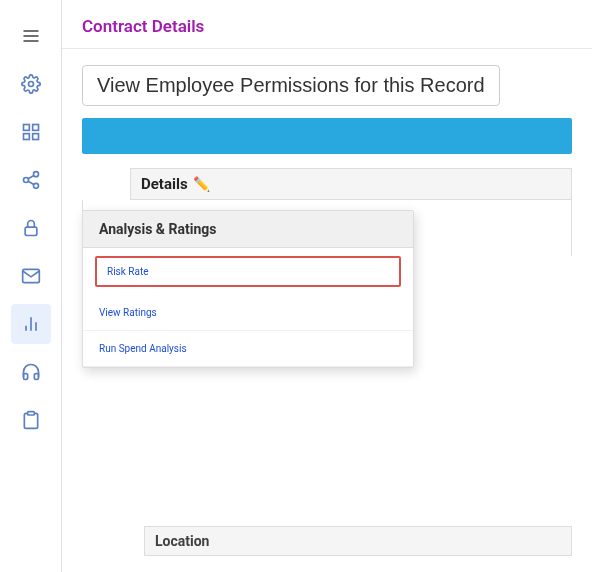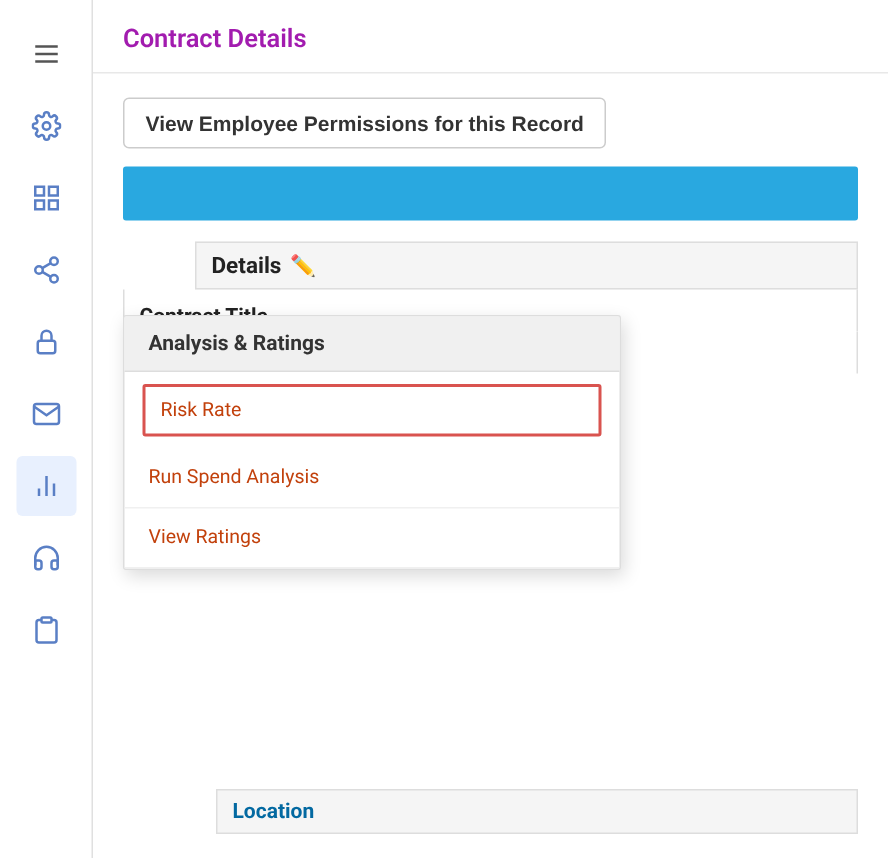--- a/index.html
+++ b/index.html
@@ -60,25 +60,24 @@
 
     
     .permissions-section {
       padding: 16px 20px 0 20px;
     }
     .permissions-btn {
       border: 1px solid #ccc;
       background: #fff;
       padding: 8px 14px;
       border-radius: 4px;
-      font-size: 14px;
+      font-size: 20px;
       color: #333;
       cursor: pointer;
       white-space: nowrap;
-      font-weight: bold;
     }
 
     
     .blue-bar {
       margin: 12px 20px 0 20px;
       height: 36px;
       background: #29a8e0;
       border-radius: 2px;
     }
 
@@ -141,35 +140,35 @@
       background: #f0f0f0;
       padding: 10px 16px;
       font-size: 14px;
       font-weight: 700;
       color: #333;
       border-bottom: 1px solid #ddd;
     }
 
     .dropdown-item {
       padding: 12px 16px;
-      font-size: 13px;
-      color: #c2410c;
+      font-size: 10px;
+      color: #1d4ed8;
       cursor: pointer;
       border-bottom: 1px solid #f0f0f0;
     }
     .dropdown-item.highlighted {
       border: 2px solid #d9534f;
       margin: 6px 10px;
       padding: 8px 10px;
       border-radius: 2px;
     }
     .location-label {
       font-size: 14px;
       font-weight: 700;
-      color: #0369a1;
+      color: #404040;
       padding: 6px 10px;
       background: #f5f5f5;
       border: 1px solid #ddd;
     }
 
     
     .partial-value {
       font-size: 14px;
       color: #555;
       padding: 6px 10px;
@@ -268,24 +267,24 @@
       Consulting Agree<span style="opacity:0.4">ment</span>
     </div>
   </div>
 
   <div class="dropdown-overlay">
     <div class="dropdown-header">Analysis &amp; Ratings</div>
     <div class="dropdown-item highlighted" style="border: 2px solid #d9534f; margin: 8px 12px; padding: 8px 10px; border-radius: 2px;">
       <span>Risk Rate</span>
     </div>
     <div class="dropdown-item">
+      <span>View Ratings</span>
+    </div>
+    <div class="dropdown-item">
       <span>Run Spend Analysis</span>
-    </div>
-    <div class="dropdown-item">
-      <span>View Ratings</span>
     </div>
   </div>
 
   <div style="padding: 0 20px; margin-top: 340px; position: absolute; bottom: 16px; left: 62px; right: 0;">
     <div class="location-label">Location</div>
   </div>
 
 </main>
 
 </body></html>

